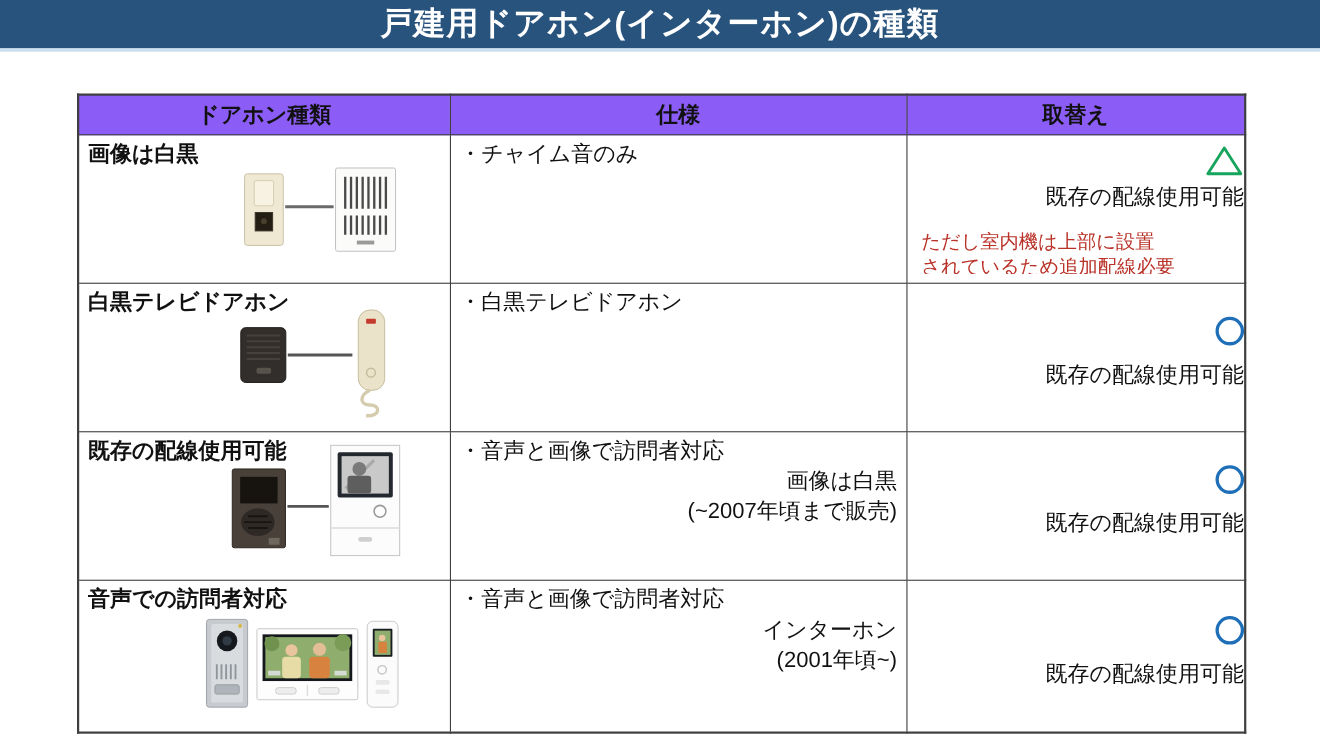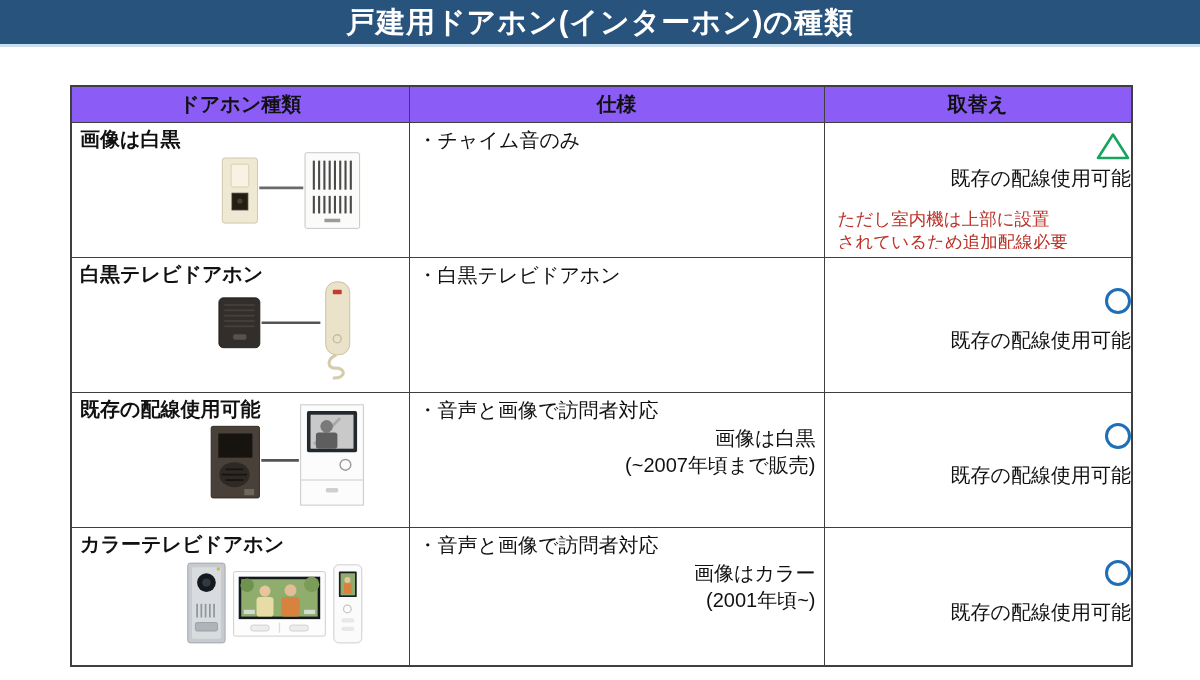--- a/index.html
+++ b/index.html
@@ -240,21 +240,21 @@
             <div class="sym-circle"></div>
             <div class="rep-text">既存の配線使用可能</div>
           </div>
         </div>
       </td>
     </tr>
 
     <tr>
       <td>
         <div class="cw h131">
-          <div class="type-label">カラーテレビドアホン</div>
+          <div class="type-label">音声での訪問者対応</div>
           <div class="illus il4">
             <svg width="196" height="90" viewBox="0 0 230 106">
               <g>
                 <rect x="4" y="6" width="44" height="94" rx="3" fill="#C7CBCF" stroke="#9BA1A7"></rect>
                 <rect x="9" y="11" width="34" height="84" rx="2" fill="#D9DCDF"></rect>
                 <circle cx="26" cy="29" r="11" fill="#15181C"></circle>
                 <circle cx="26" cy="29" r="5" fill="#2F3A45"></circle>
                 <circle cx="40" cy="13" r="2" fill="#D8B43C"></circle>
                 <g stroke="#8E959B" stroke-width="2">
                   <line x1="15" y1="54" x2="15" y2="70"></line>
@@ -291,21 +291,21 @@
                 <rect x="185" y="71" width="15" height="5" rx="2" fill="#E8E8E8"></rect>
                 <rect x="185" y="81" width="15" height="5" rx="2" fill="#E8E8E8"></rect>
               </g>
             </svg>
           </div>
         </div>
       </td>
       <td>
         <div class="cw h131 spec">
           <div>・音声と画像で訪問者対応</div>
-          <div class="ind">画像はカラー</div>
+          <div class="ind">インターホン</div>
           <div class="ind">(2001年頃~)</div>
         </div>
       </td>
       <td>
         <div class="cw h131">
           <div class="rep mid">
             <div class="sym-circle"></div>
             <div class="rep-text">既存の配線使用可能</div>
           </div>
         </div>

